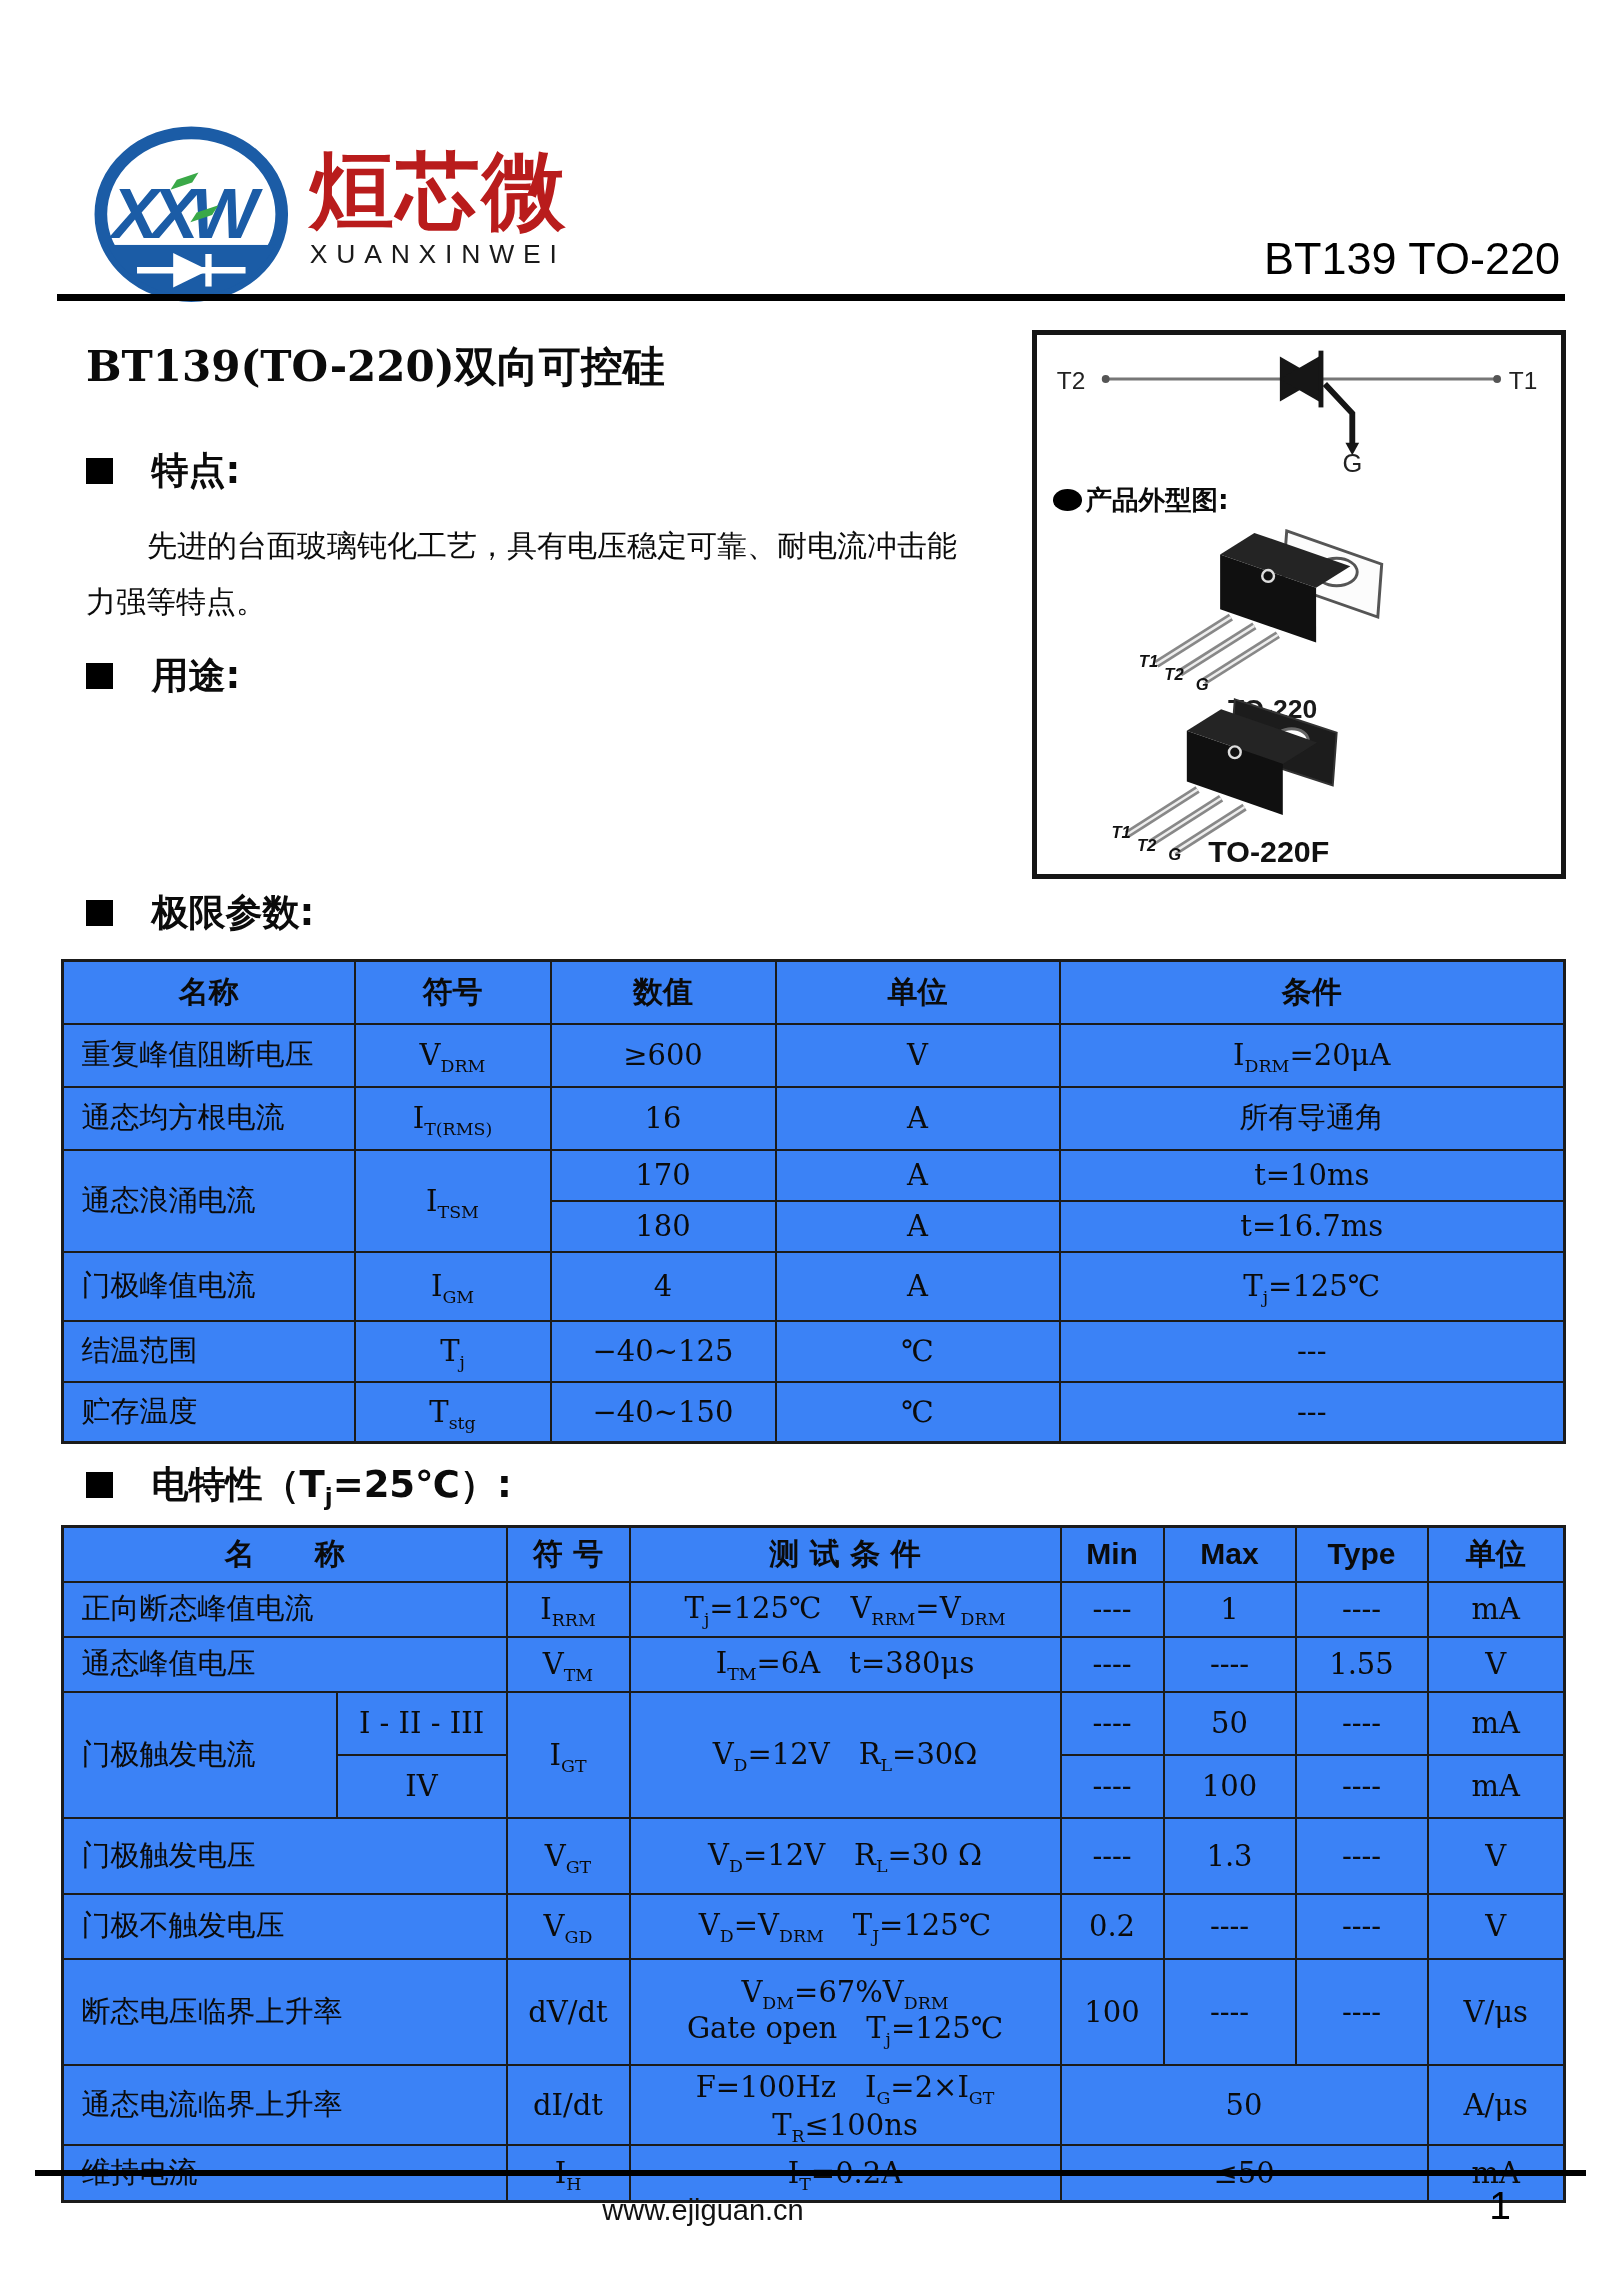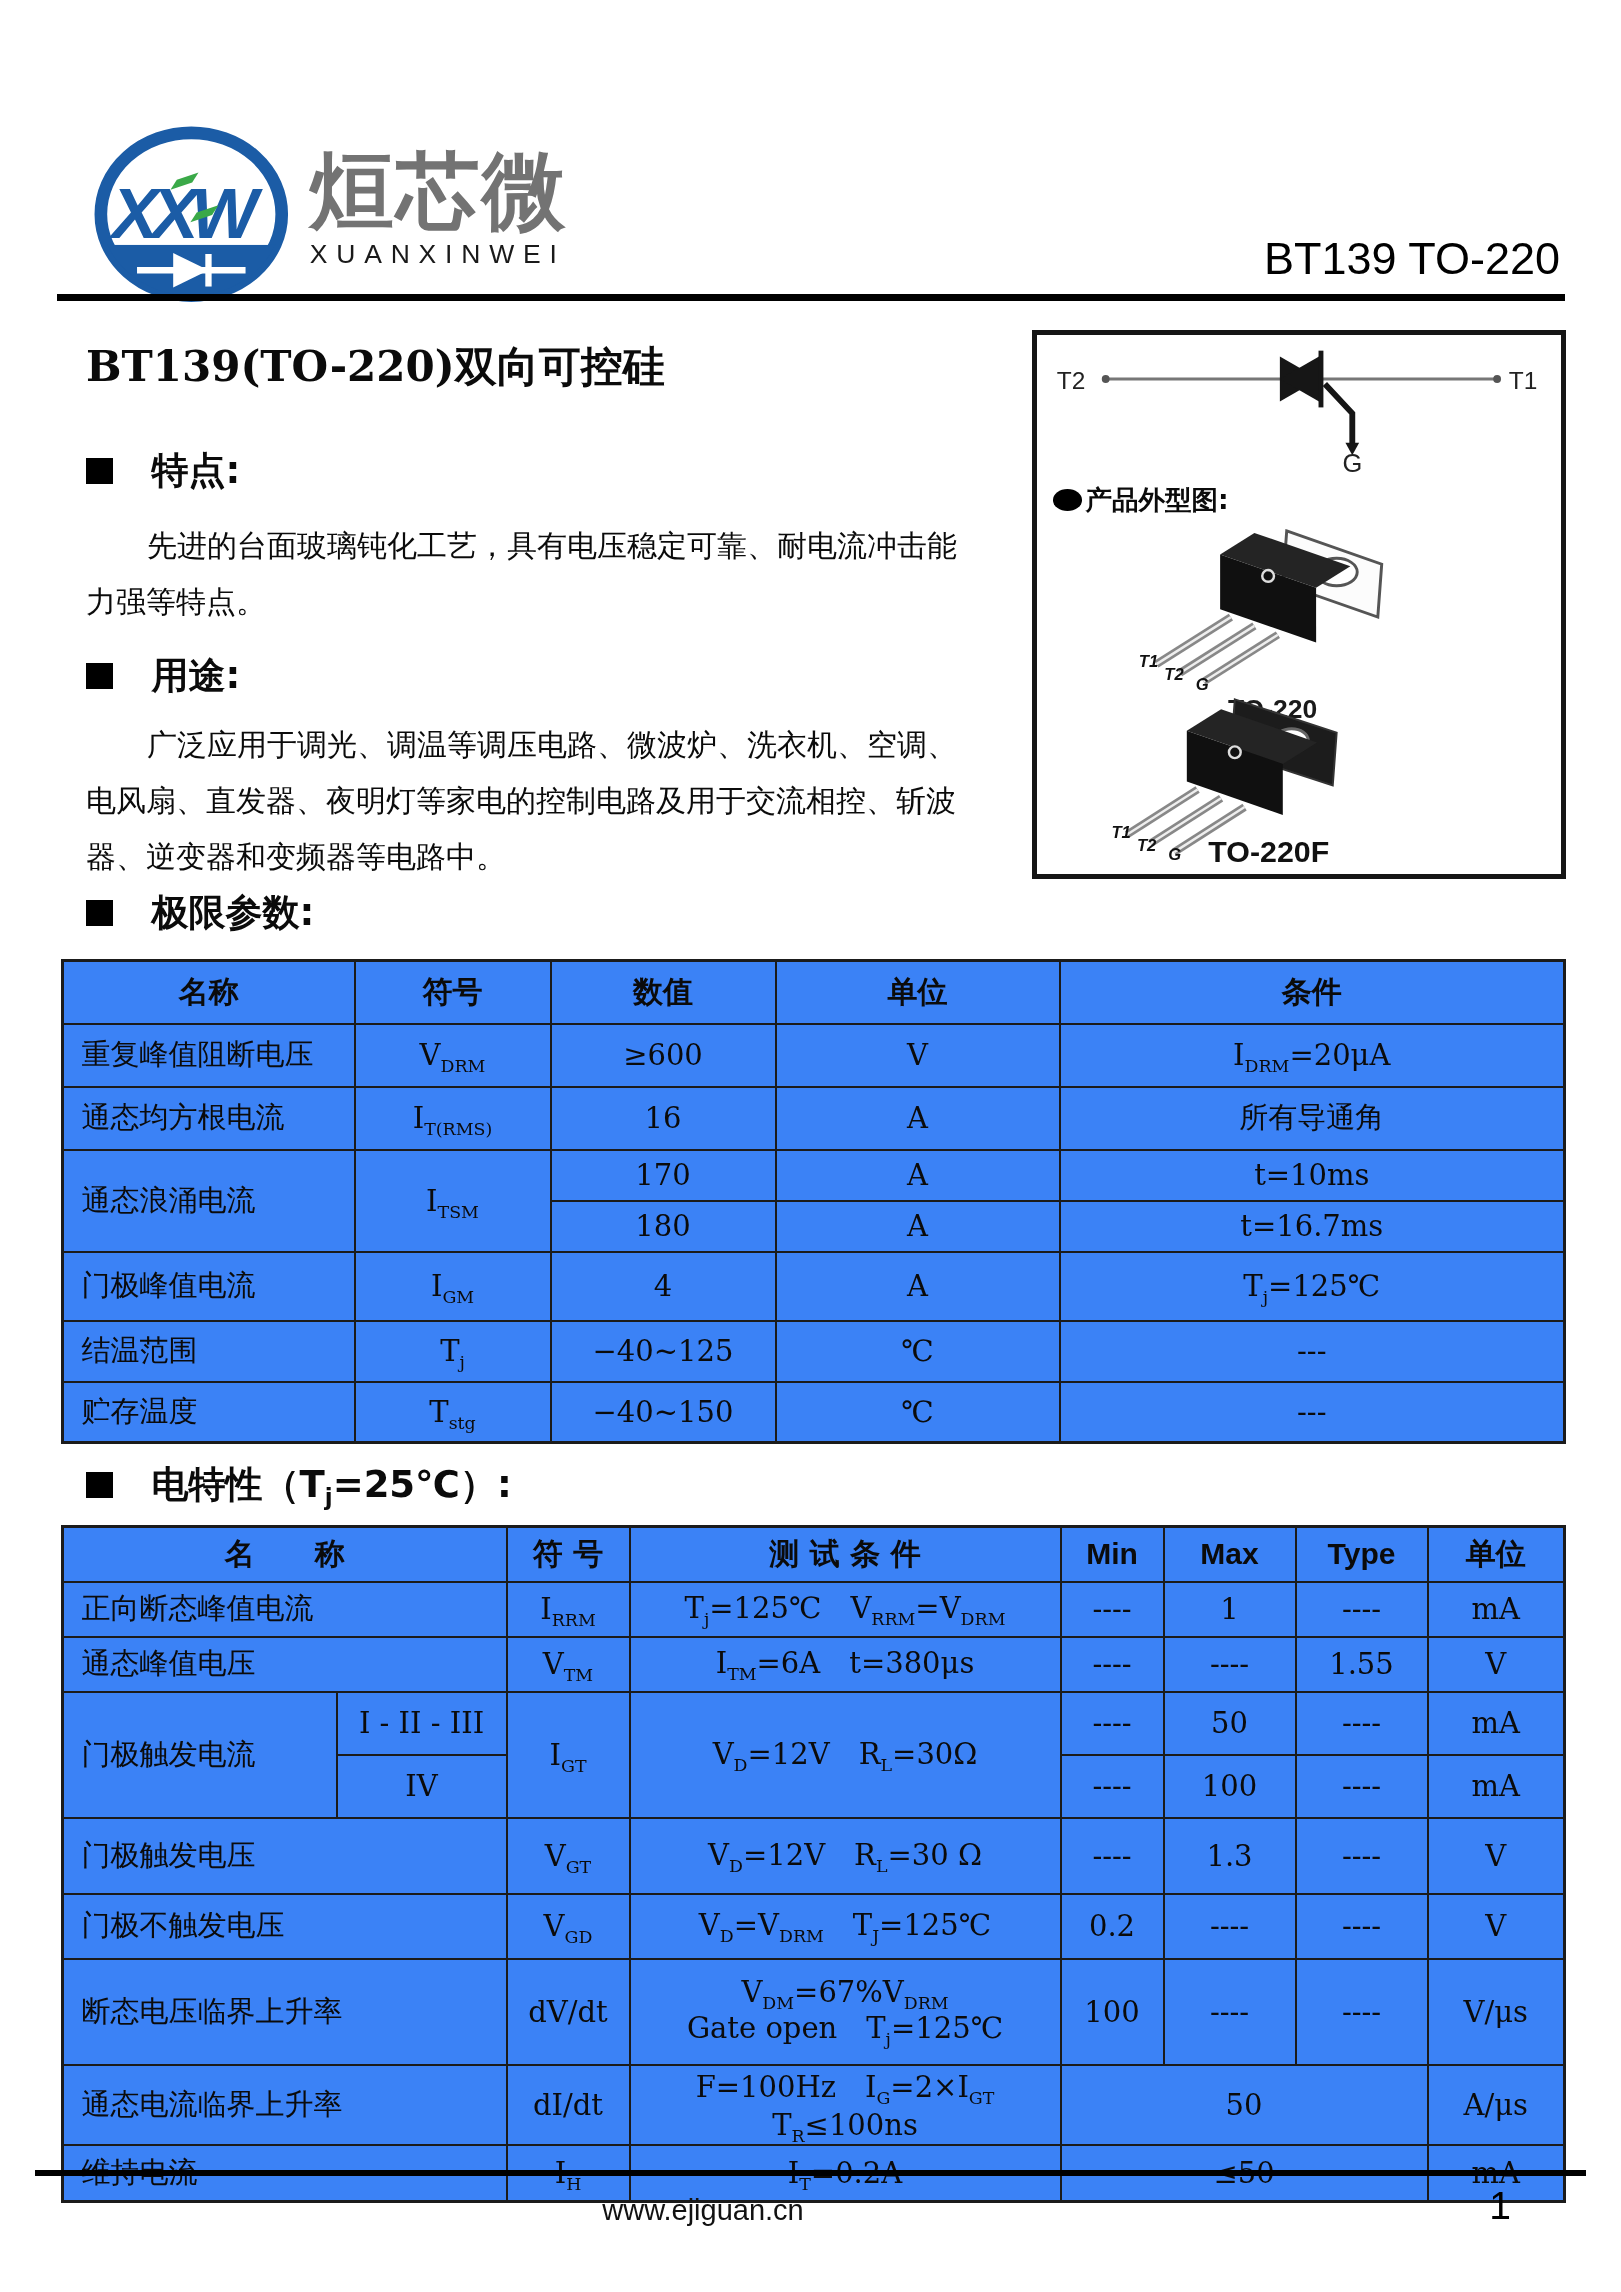--- a/index.html
+++ b/index.html
@@ -1,21 +1,21 @@
 <!DOCTYPE html>
 <html><head>
 <meta charset="utf-8">
 <style>
   html,body{margin:0;padding:0;background:#888;}
   .page{position:relative;width:1621px;height:2293px;background:#ffffff;margin:0 auto;
         font-family:"DejaVu Serif",serif;color:#0b0b0b;overflow:hidden;}
   
   .logo-wrap{position:absolute;left:90px;top:120px;display:flex;align-items:flex-start;}
   .brand-text{margin-left:11.8px;padding-top:29px;}
-  .brand-cn{font-family:"DejaVu Sans",sans-serif;font-weight:bold;font-size:84px;line-height:84px;color:#737373;letter-spacing:2px;}
+  .brand-cn{font-family:"DejaVu Sans",sans-serif;font-weight:bold;font-size:84px;line-height:84px;color:#b91c1c;letter-spacing:2px;}
   .brand-en{font-family:"Liberation Sans",sans-serif;font-size:26.5px;letter-spacing:8.8px;color:#1a1a1a;margin-top:5.9px;}
   .part-header{position:absolute;right:61px;top:233px;font-family:"Liberation Sans",sans-serif;
                font-size:45px;color:#000;}
   .top-rule{position:absolute;left:57px;top:294px;width:1508px;height:6.9px;background:#000;}
   
   .doc-title{position:absolute;left:86px;top:339px;font-size:42px;font-weight:bold;}
   .sec-head{position:absolute;left:86px;font-family:"DejaVu Sans",sans-serif;font-weight:bold;font-size:37px;display:flex;align-items:center;}
   .sq{display:inline-block;width:26.5px;height:26.5px;background:#000;margin-right:39px;}
   .para{position:absolute;left:86px;width:882px;font-size:30px;line-height:56px;}
   .para .indent{text-indent:61px;}
@@ -78,25 +78,20 @@
   </div>
   <div class="para" style="top:518px;">
     <div class="indent">先进的台面玻璃钝化工艺，具有电压稳定可靠、耐电流冲击能</div>
     <div>力强等特点。</div>
   </div>
 
   <div class="sec-head" style="top:651px;">
     <span class="sq"></span>
     <span>用途:</span>
   </div>
-  <div class="para" style="top:717px;">
-    <div class="indent">广泛应用于调光、调温等调压电路、微波炉、洗衣机、空调、</div>
-    <div>电风扇、直发器、夜明灯等家电的控制电路及用于交流相控、斩波</div>
-    <div>器、逆变器和变频器等电路中。</div>
-  </div>
 
   <div class="diag-box">
     <svg width="520" height="137" viewBox="0 0 531 140">
       <line x1="70" y1="45" x2="470" y2="45" stroke="#777" stroke-width="3"></line>
       <circle cx="70" cy="45" r="4" fill="#555"></circle>
         <circle cx="470" cy="45" r="4" fill="#555"></circle>
       <polygon points="248,22 248,68 288,45" fill="#161616"></polygon>
       <polygon points="288,22 288,68 248,45" fill="#161616"></polygon>
       <line x1="290" y1="16" x2="290" y2="74" stroke="#161616" stroke-width="5"></line>
       <path d="M 294 50 L 322 80 L 322 112" stroke="#161616" stroke-width="6" fill="none"></path>

